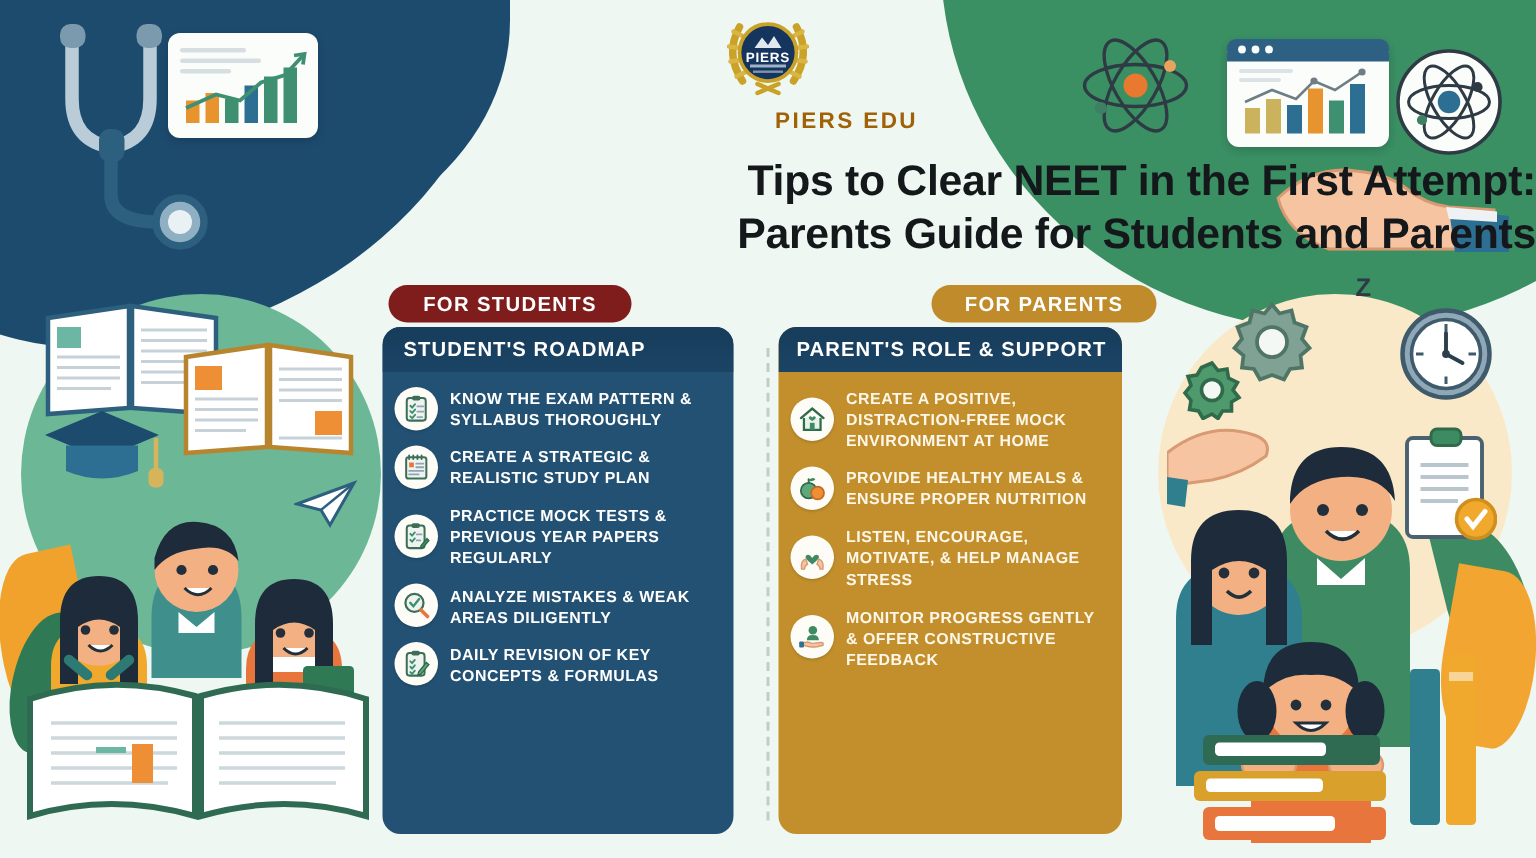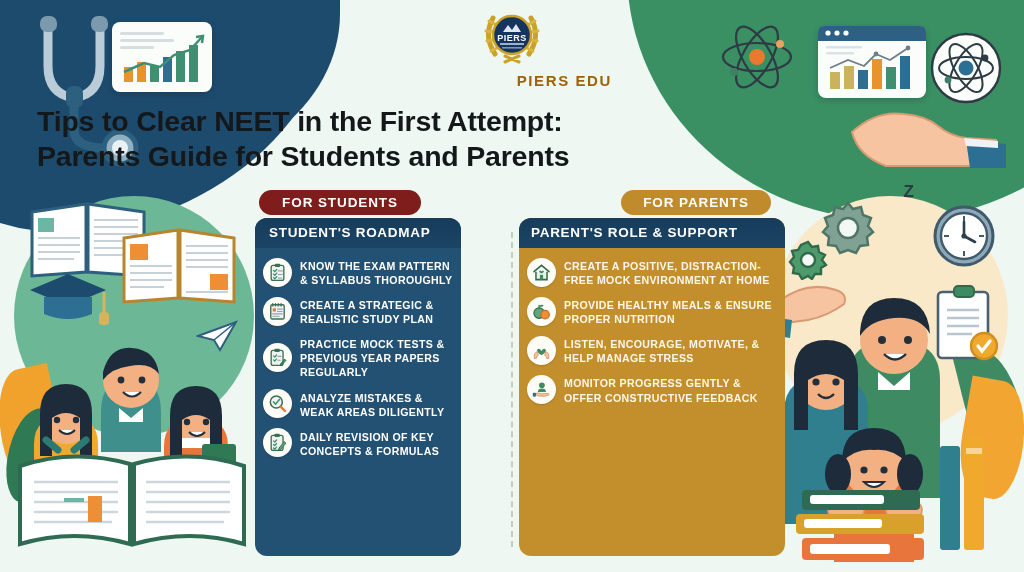--- a/index.html
+++ b/index.html
@@ -40,39 +40,39 @@
 
   
   .logo{position:absolute;left:0;right:0;top:4px;margin:auto;width:200px;text-align:right;}
   .logo-badge{width:66px;height:66px;margin:0 auto;position:relative;}
   .logo-text{
     margin-top:2px;font-size:15px;font-weight:700;color:#a16207;letter-spacing:1.6px;
   }
 
   
   .title{
-    position:absolute;left:0;right:0;top:104px;text-align:left;
+    position:absolute;left:0;right:0;top:104px;text-align:right;
     font-size:28.5px;font-weight:700;color:#14181b;line-height:1.24;
     letter-spacing:-.2px;
     padding-left:37px;
   }
   .title .l2{display:block;}
 
   
   .pill{
     position:absolute;top:190px;height:25px;line-height:25px;border-radius:13px;
     color:#ffffff;font-size:13.5px;font-weight:700;letter-spacing:.9px;text-align:center;
   }
   .pill-students{left:259px;width:162px;background:#7f1d1d;}
   .pill-parents{left:621px;width:150px;background:#bf8b2b;}
 
   
   .panel{position:absolute;top:218px;height:338px;border-radius:12px;overflow:hidden;}
-  .panel-students{left:255px;width:206px;background:#235173;}
-  .panel-parents{left:519px;width:266px;background:#c28f2c;}
+  .panel-students{left:255px;width:234px;background:#235173;}
+  .panel-parents{left:519px;width:229px;background:#c28f2c;}
   .panel-head{
     height:30px;line-height:30px;
     background:linear-gradient(180deg,#173c5c 0%,#1b4464 100%);
     color:#ffffff;font-size:13.5px;font-weight:700;letter-spacing:.7px;
     padding-left:14px;box-sizing:border-box;white-space:nowrap;
   }
   .panel-parents .panel-head{padding-left:12px;}
   .list{padding:9px 8px 0 8px;}
   .row{display:flex;align-items:center;margin-bottom:9px;}
   .ic{

